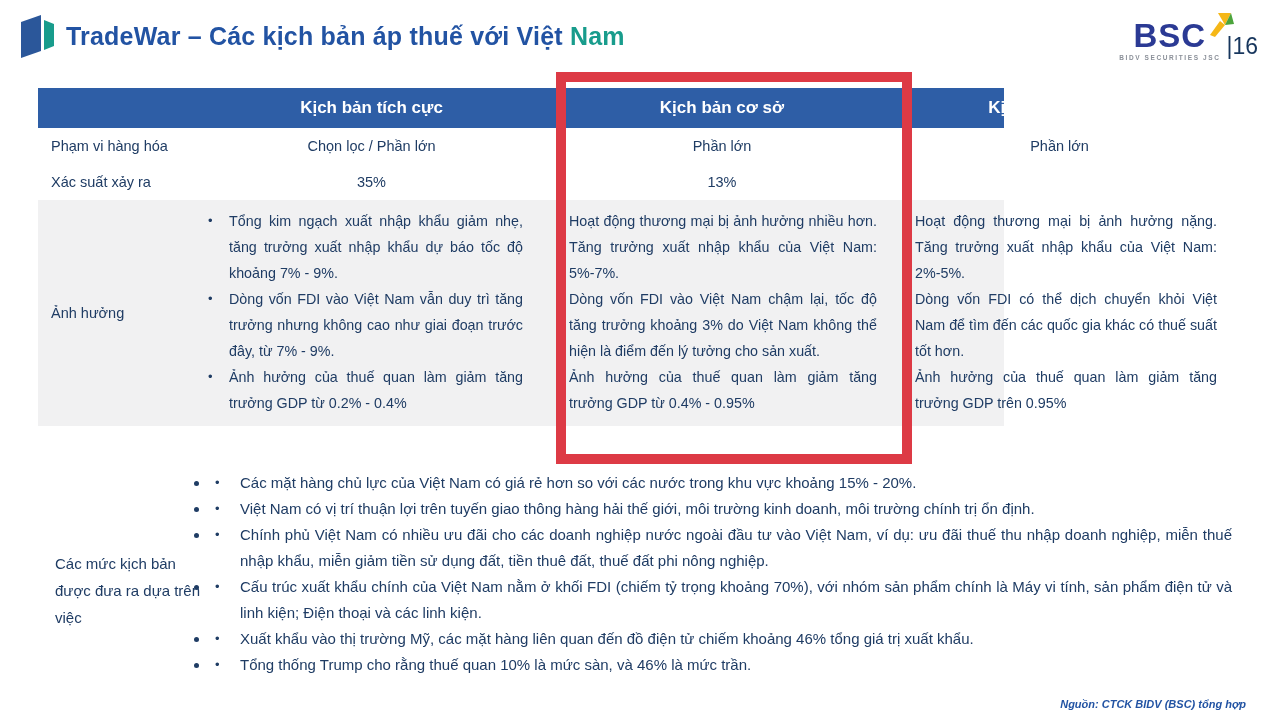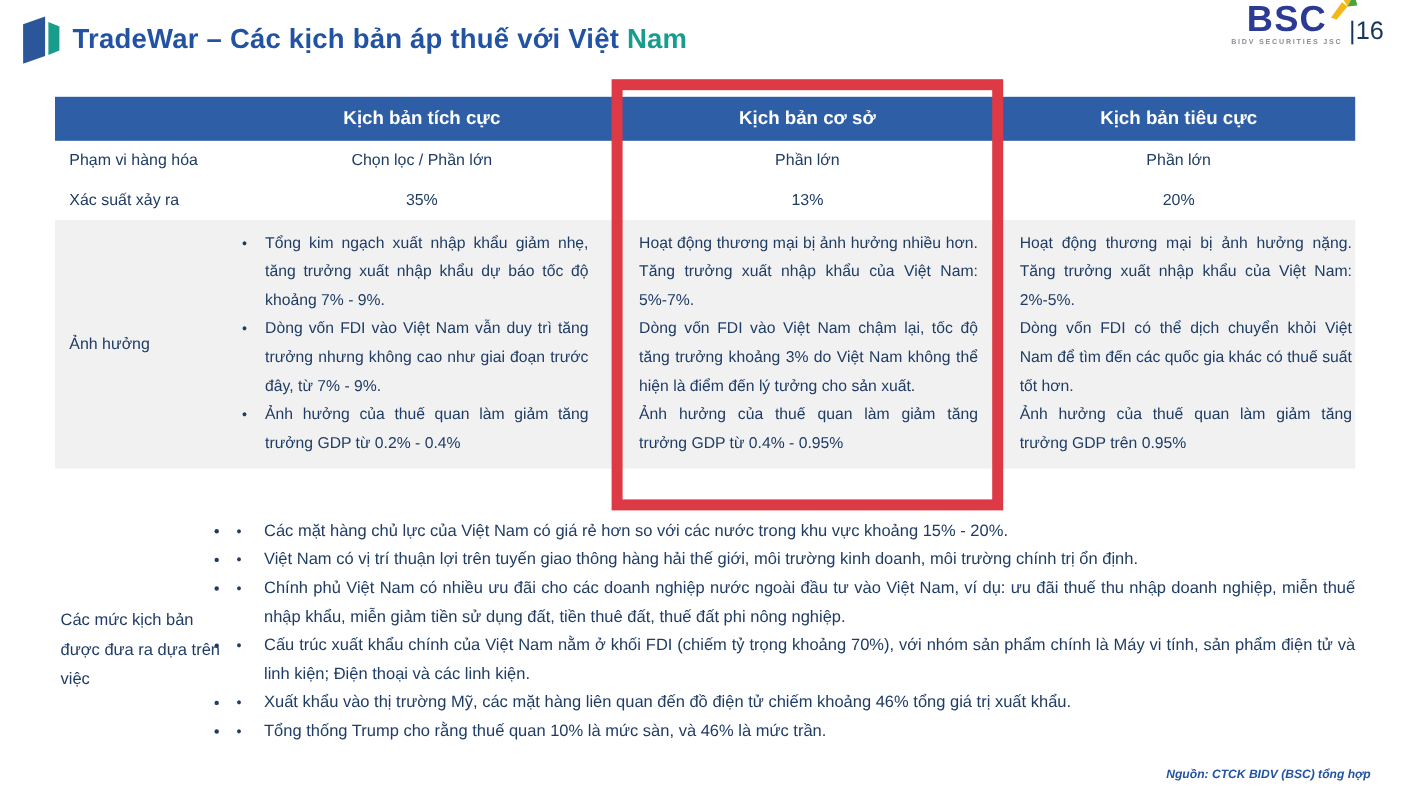--- a/index.html
+++ b/index.html
@@ -7,29 +7,29 @@
   body { width:1280px; height:719px; overflow:hidden;
          font-family:"Liberation Sans", sans-serif; color:#1F3C64; }
   .slide { position:relative; width:1280px; height:719px; background:#fff;border-radius:23px; }
 
   
   .hdr { position:absolute; left:18px; top:14px; display:flex; align-items:center; }
   .hdr-icon { width:40px; height:44px; margin-right:8px; flex:0 0 auto; }
   .hdr-title { font-size:25px; font-weight:bold; color:#2253A3; letter-spacing:.2px; }
   .hdr-title .accent { color:#189C8C; }
 
-  .brand { position:absolute; right:22px; top:0; display:flex; align-items:flex-start; }
+  .brand { position:absolute; right:22px; top:19px; display:flex; align-items:flex-start; }
   .brand-block { position:relative; text-align:center; }
   .brand-text { font-size:33px; font-weight:bold; color:#2B3A94; line-height:34px; letter-spacing:1px; }
   .brand-sub { font-size:6.5px; color:#8a8f98; letter-spacing:1.6px; font-weight:bold; margin-top:1px; }
   .brand-arrow { position:absolute; right:-14px; top:-8px; }
   .page-no { font-size:23px; color:#17365D; margin:14px 0 0 6px; font-weight:500; }
 
   
-  .tbl { position:absolute; left:50px; top:88px; width:1182px; }
+  .tbl { position:absolute; left:38px; top:88px; width:966px; }
   .grid { display:grid; grid-template-columns:160px 347px 354px 321px; }
   .thead { background:#2E5EA6; height:40px; }
   .thead .cell { color:#fff; font-size:17px; font-weight:bold; display:flex;
                  align-items:center; justify-content:center; }
   .row { height:36px; align-items:center; font-size:14.5px; }
   .row.alt, .impact.alt { background:#F1F1F2; }
   .row .lbl { padding-left:13px; }
   .row .val { text-align:center; }
 
   .impact { min-height:224px; font-size:14.3px; }
@@ -96,21 +96,20 @@
       <div class="val">Chọn lọc / Phần lớn</div>
       <div class="val">Phần lớn</div>
       <div class="val">Phần lớn</div>
     </div>
 
 
     <div class="grid row">
       <div class="lbl">Xác suất xảy ra</div>
       <div class="val">35%</div>
       <div class="val">13%</div>
-      <div class="val">20%</div>
     </div>
 
     <div class="grid impact alt">
       <div class="lbl">Ảnh hưởng</div>
 
       <div class="cell">
         <ul class="blist">
           <li><span class="mark">•</span><span>Tổng kim ngạch xuất nhập khẩu giảm nhẹ, tăng trưởng xuất nhập khẩu dự báo tốc độ khoảng 7% - 9%.</span></li>
           <li><span class="mark">•</span><span>Dòng vốn FDI vào Việt Nam vẫn duy trì tăng trưởng nhưng không cao như giai đoạn trước đây, từ 7% - 9%.</span></li>
           <li><span class="mark">•</span><span>Ảnh hưởng của thuế quan làm giảm tăng trưởng GDP từ 0.2% - 0.4%</span></li>

